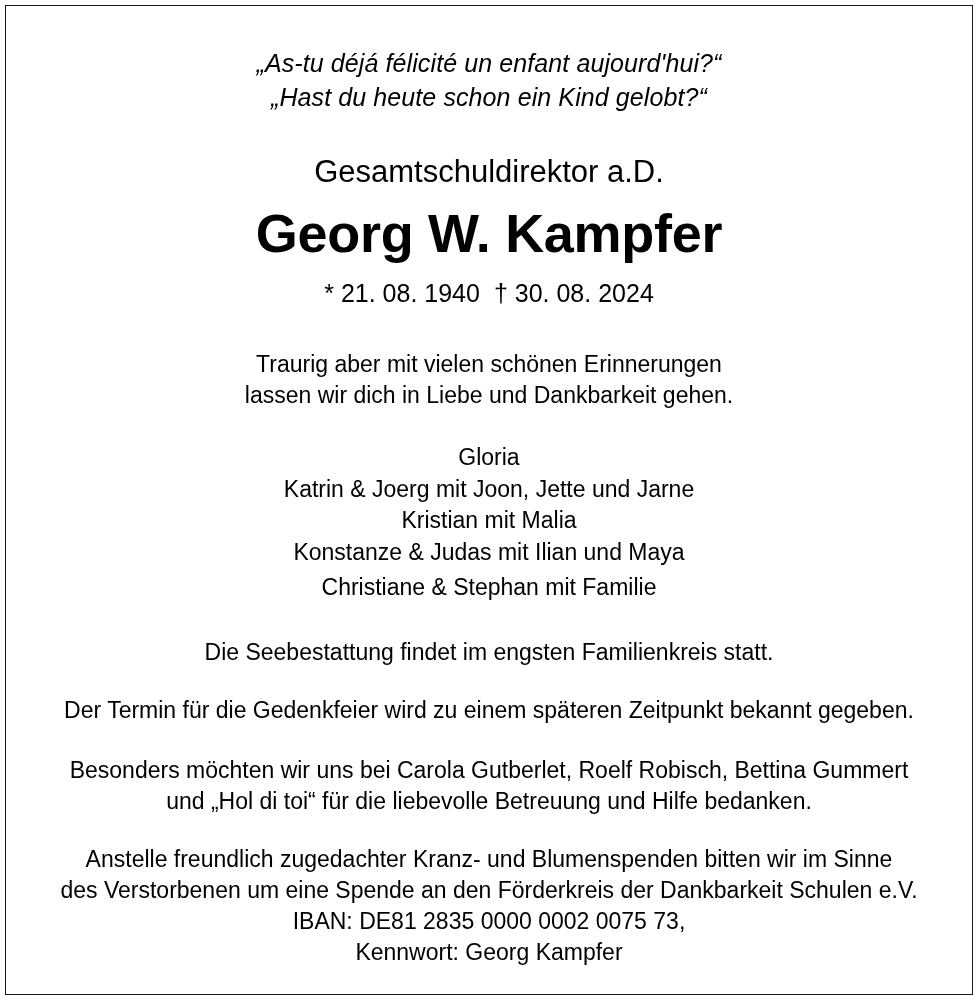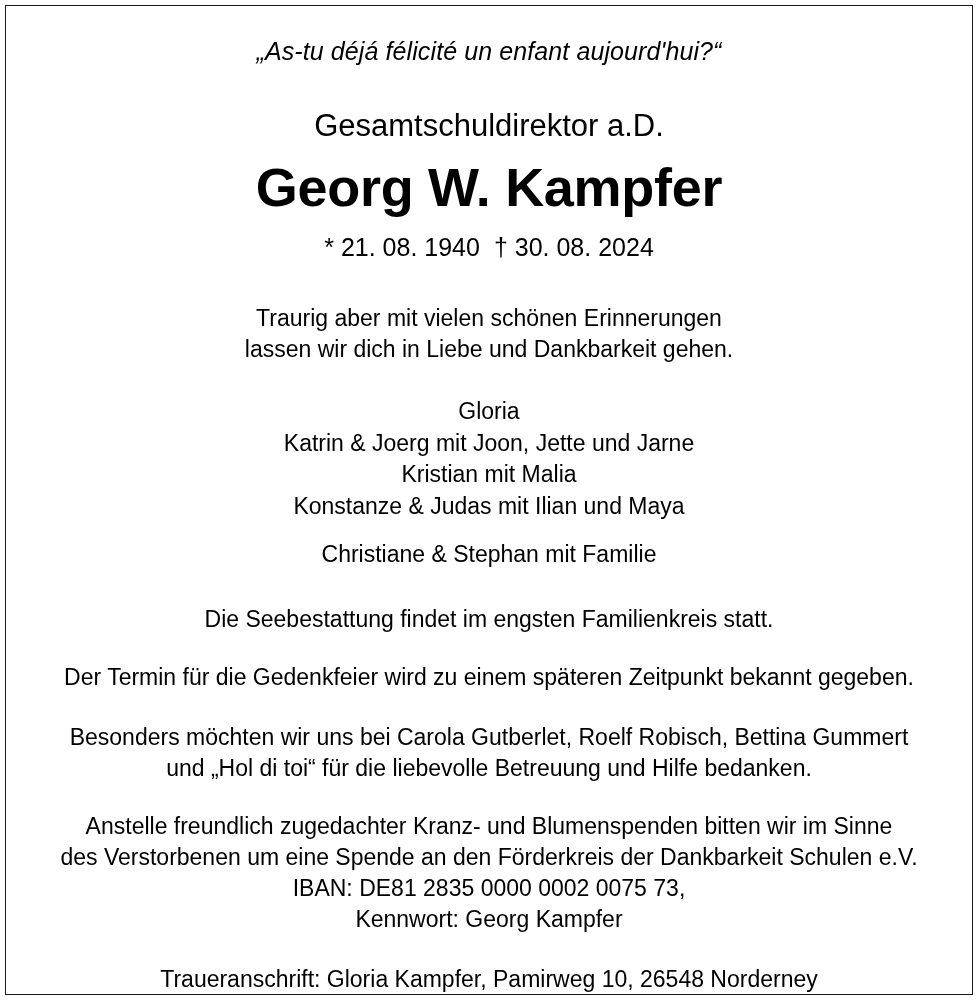--- a/index.html
+++ b/index.html
@@ -31,21 +31,21 @@
     pointer-events: none;
   }
 
   .notice-inner {
     position: absolute;
     left: 0;
     top: 0;
     width: 100%;
     height: 100%;
     box-sizing: border-box;
-    padding: 22px 34px 20px 34px;
+    padding: 34px 34px 20px 34px;
     display: flex;
     flex-direction: column;
     align-items: center;
     text-align: center;
   }
 
   .line {
     display: block;
     width: 100%;
     text-align: center;
@@ -133,20 +133,21 @@
 <body>
 
 <div class="notice-page">
 
   <div class="notice-frame"></div>
 
   <div class="notice-inner">
 
     <div class="motto-block">
       <span class="line motto">„As-tu déjá félicité un enfant aujourd'hui?“</span>
+      <span class="line motto">„Hast du heute schon ein Kind gelobt?“</span>
     </div>
 
     <span class="line role">Gesamtschuldirektor a.D.</span>
 
     <span class="line deceased-name">Georg W. Kampfer</span>
 
     <span class="line dates">
       <span>*</span>
       <span>21. 08. 1940</span><span class="gap"></span><span>†</span>
       <span>30. 08. 2024</span>
@@ -155,21 +156,21 @@
     <div>
       <span class="line verse">Traurig aber mit vielen schönen Erinnerungen</span>
       <span class="line verse" style="margin-top:0">lassen wir dich in Liebe und Dankbarkeit gehen.</span>
     </div>
 
     <div>
       <span class="line survivors">Gloria</span>
       <span class="line survivors" style="margin-top:0">Katrin &amp; Joerg mit Joon, Jette und Jarne</span>
       <span class="line survivors" style="margin-top:0">Kristian mit Malia</span>
       <span class="line survivors" style="margin-top:0">Konstanze &amp; Judas mit Ilian und Maya</span>
-      <span class="line survivors" style="margin-top:17px">Christiane &amp; Stephan mit Familie</span>
+      <span class="line survivors" style="margin-top:4px">Christiane &amp; Stephan mit Familie</span>
     </div>
 
     <span class="line arrangement first">Die Seebestattung findet im engsten Familienkreis statt.</span>
 
     <span class="line arrangement second">Der Termin für die Gedenkfeier wird zu einem späteren Zeitpunkt bekannt gegeben.</span>
 
     <div class="thanks">
       <span class="line">Besonders möchten wir uns bei Carola Gutberlet, Roelf Robisch, Bettina Gummert</span>
       <span class="line">und „Hol di toi“ für die liebevolle Betreuung und Hilfe bedanken.</span>
     </div>

